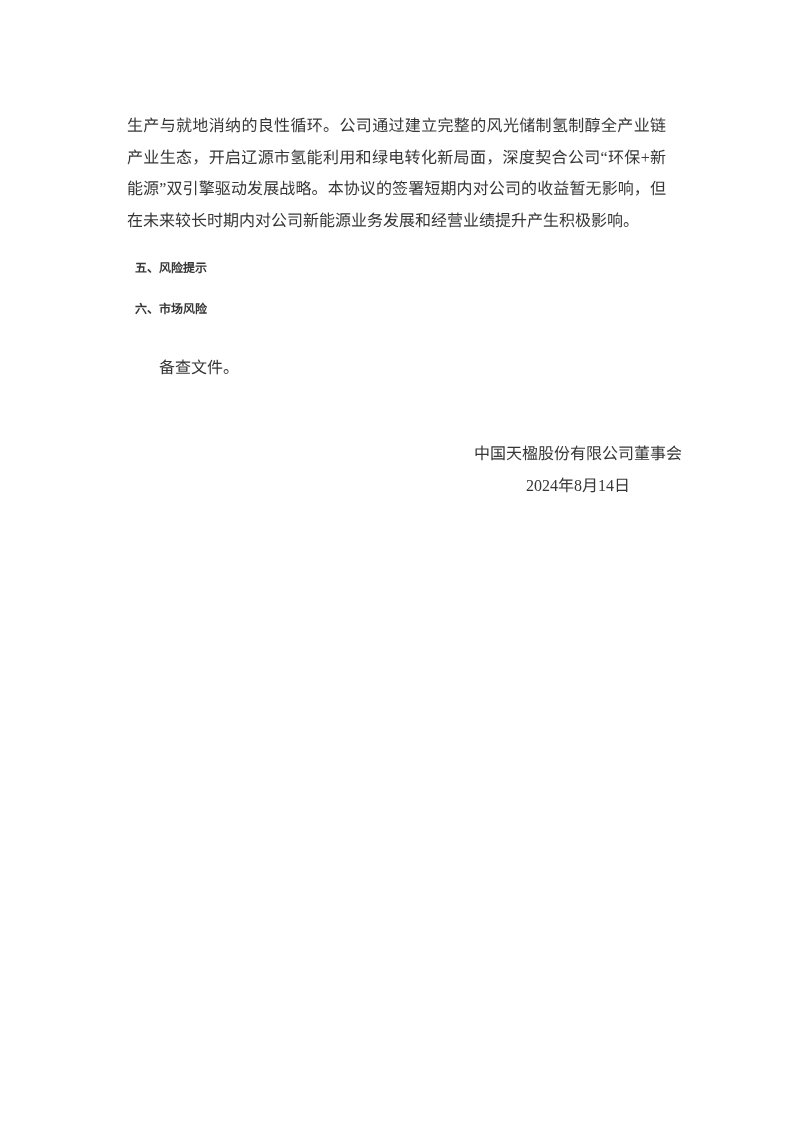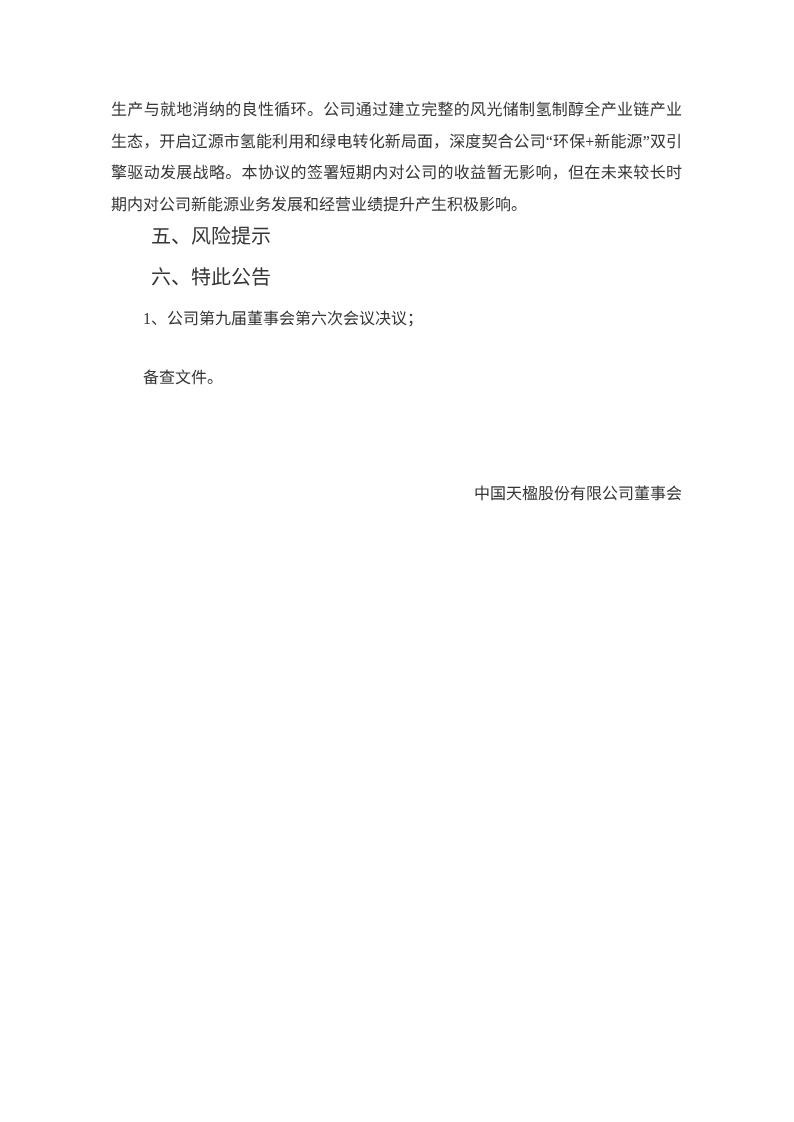--- a/index.html
+++ b/index.html
@@ -16,46 +16,46 @@
     background: #ffffff;
     box-sizing: border-box;
     padding: 94px 112px 0 111px;
     font-family: "Liberation Serif", "DejaVu Serif", serif;
     font-size: 16px;
     line-height: 31.7px;
     color: #363636;
     overflow: hidden;
   }
   .para {
-    margin: 0;
+    margin: 16px;
     text-align: justify;
     word-break: break-all;
     overflow-wrap: break-word;
   }
   .indent {
     text-indent: 2em;
   }
   .heading {
     margin: 0;
-    font-size: 20px;
-    font-weight: normal;
+    font-size: 12px;
+    font-weight: bold;
     text-indent: 2em;
     line-height: 31.7px;
   }
   .heading-risk {
     margin: 0 0 8px 0;
   }
   .heading-docs {
     margin: 9px 0 10px 0;
   }
   .closing {
     margin-top: 27px;
   }
   .signature {
-    margin-top: 84px;
+    margin-top: 54px;
     text-align: right;
   }
   .sig-inner {
     display: inline-block;
     text-align: center;
   }
   .sig-company, .sig-date {
     display: block;
     line-height: 31.7px;
     white-space: nowrap;
@@ -66,26 +66,26 @@
 
 <div class="page">
 
   <p class="para">生产与就地消纳的良性循环。公司通过建立完整的风光储制氢制醇全产业链产业生态，开启辽源市氢能利用和绿电转化新局面，深度契合公司“环保+新能源”双引擎驱动发展战略。本协议的签署短期内对公司的收益暂无影响，但在未来较长时期内对公司新能源业务发展和经营业绩提升产生积极影响。</p>
 
 
 
   <p class="heading heading-risk">五、风险提示</p>
 
 
-  <p class="heading heading-docs">六、特此公告</p>
+  <p class="heading heading-docs">六、市场风险</p>
 
-  <p class="para indent">1、公司第九届董事会第六次会议决议；</p>
 
 
   <p class="para indent closing">备查文件。</p>
 
   <div class="signature">
     <div class="sig-inner">
       <span class="sig-company">中国天楹股份有限公司董事会</span>
+      <span class="sig-date">2024年8月14日</span>
     </div>
   </div>
 
 </div>
 
 </body></html>

